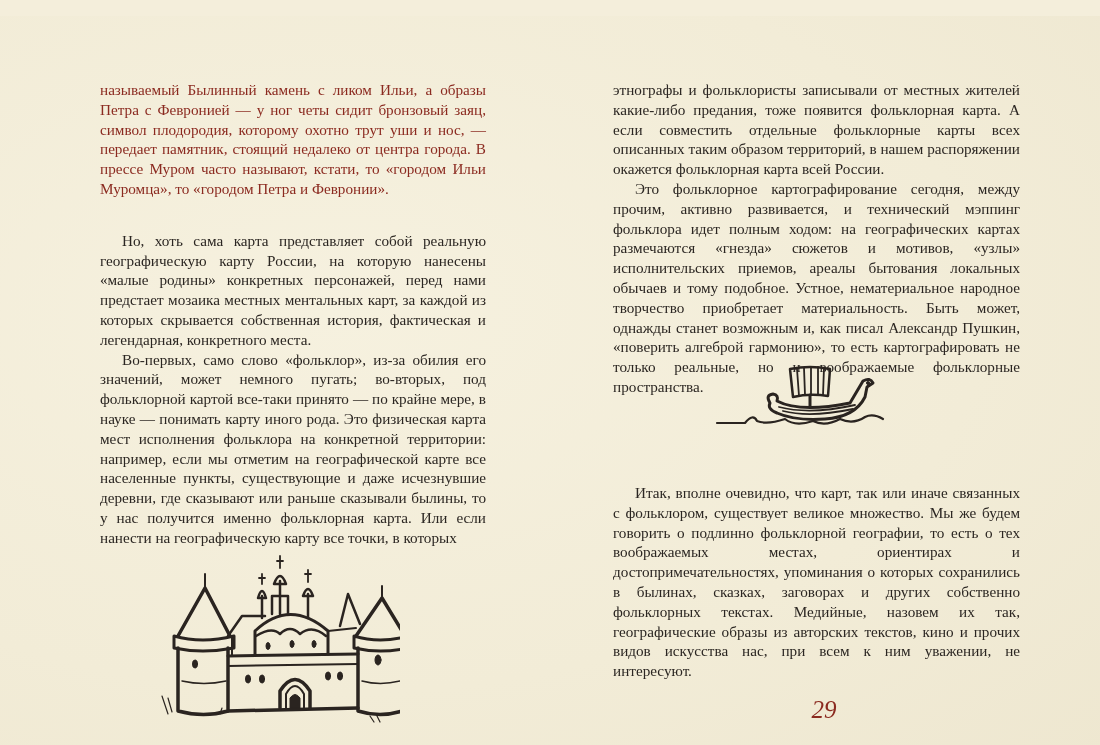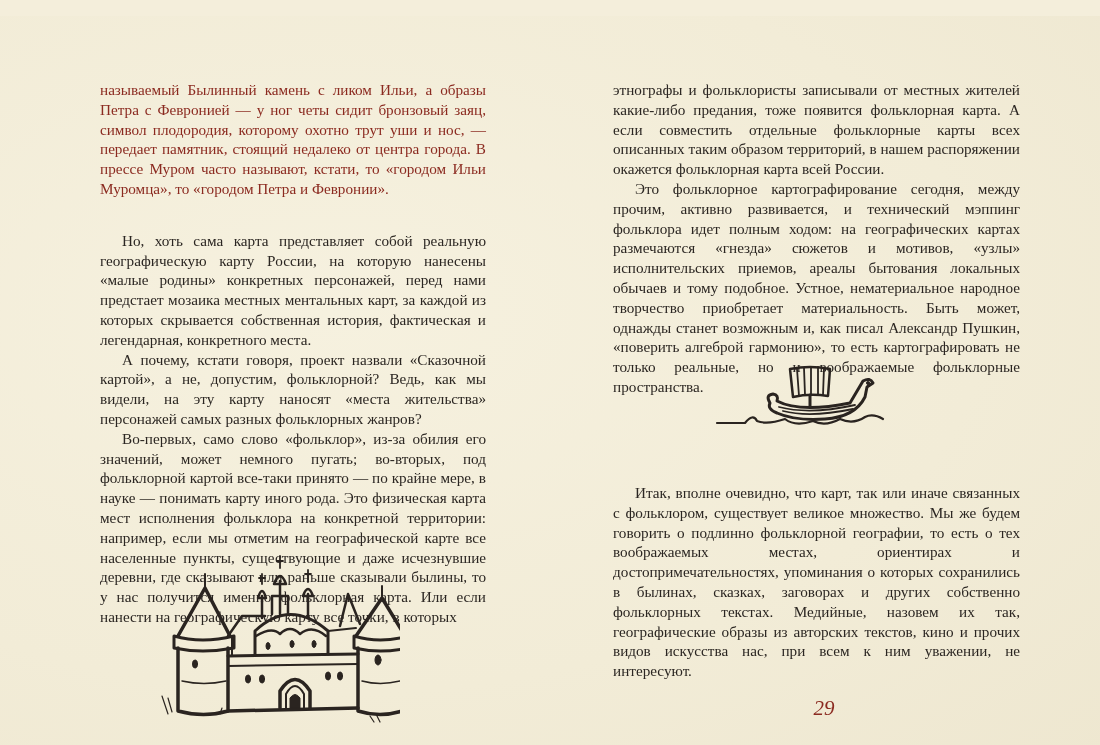--- a/index.html
+++ b/index.html
@@ -28,36 +28,35 @@
   .col p { margin:0; text-indent:0; }
   .col p.indent { text-indent:22px; }
   .col p.gap { margin-top:32px; }
   .left-col { left:100px; top:64px; width:386px; }
   .right-col { left:63px; top:64px; width:407px; }
   .right-col2 { left:63px; top:467px; width:407px; }
   .red { color:#8b2a20; }
   .pagenum {
     position:absolute; left:254px; top:680px; width:40px; text-align:center;
     font-family:"Liberation Serif","DejaVu Serif",serif;
-    font-style:italic; font-size:21px; color:#8b2a20;
+    font-style:italic; font-size:25px; color:#8b2a20;
   }
   .illus { position:absolute; }
   .ship { left:165px; top:345px; width:170px; height:70px; }
   .kremlin { left:160px; top:520px; width:240px; height:190px; }
 </style>
 </head>
 <body>
 
 <div class="spread">
 
   <div class="page page-left">
     <div class="col left-col">
       <p class="red">называемый Былинный камень с ликом Ильи, а образы Петра с Февронией — у ног четы сидит бронзовый заяц, символ плодородия, которому охотно трут уши и нос, — передает памятник, стоящий недалеко от центра города. В прессе Муром часто называют, кстати, то «городом Ильи Муромца», то «городом Петра и Февронии».</p>
       <p class="indent gap">Но, хоть сама карта представляет собой реальную географическую карту России, на которую нанесены «малые родины» конкретных персонажей, перед нами предстает мозаика местных ментальных карт, за каждой из которых скрывается собственная история, фактическая и легендарная, конкретного места.</p>
-      <p class="indent">А почему, кстати говоря, проект назвали «Сказочной картой», а не, допустим, фольклорной? Ведь, как мы видели, на эту карту наносят «места жительства» персонажей самых разных фольклорных жанров?</p>
       <p class="indent">Во-первых, само слово «фольклор», из-за обилия его значений, может немного пугать; во-вторых, под фольклорной картой все-таки принято — по крайне мере, в науке — понимать карту иного рода. Это физическая карта мест исполнения фольклора на конкретной территории: например, если мы отметим на географической карте все населенные пункты, существующие и даже исчезнувшие деревни, где сказывают или раньше сказывали былины, то у нас получится именно фольклорная карта. Или если нанести на географическую карту все точки, в которых</p>
     </div>
 
     <div class="illus kremlin">
       <svg width="240" height="190" viewBox="0 0 240 190" fill="none" stroke="#2a2420" stroke-linecap="round" stroke-linejoin="round">
 
         <path d="M18 100 L45 52 L70 100" stroke-width="3.5"></path>
         <path d="M45 52 L45 38" stroke-width="2"></path>
         <path d="M14 100 Q42 108 74 100 L74 112 Q42 118 14 112 Z" stroke-width="3"></path>
         <path d="M18 112 L18 175 Q44 182 68 175 L68 112" stroke-width="3.5"></path>

